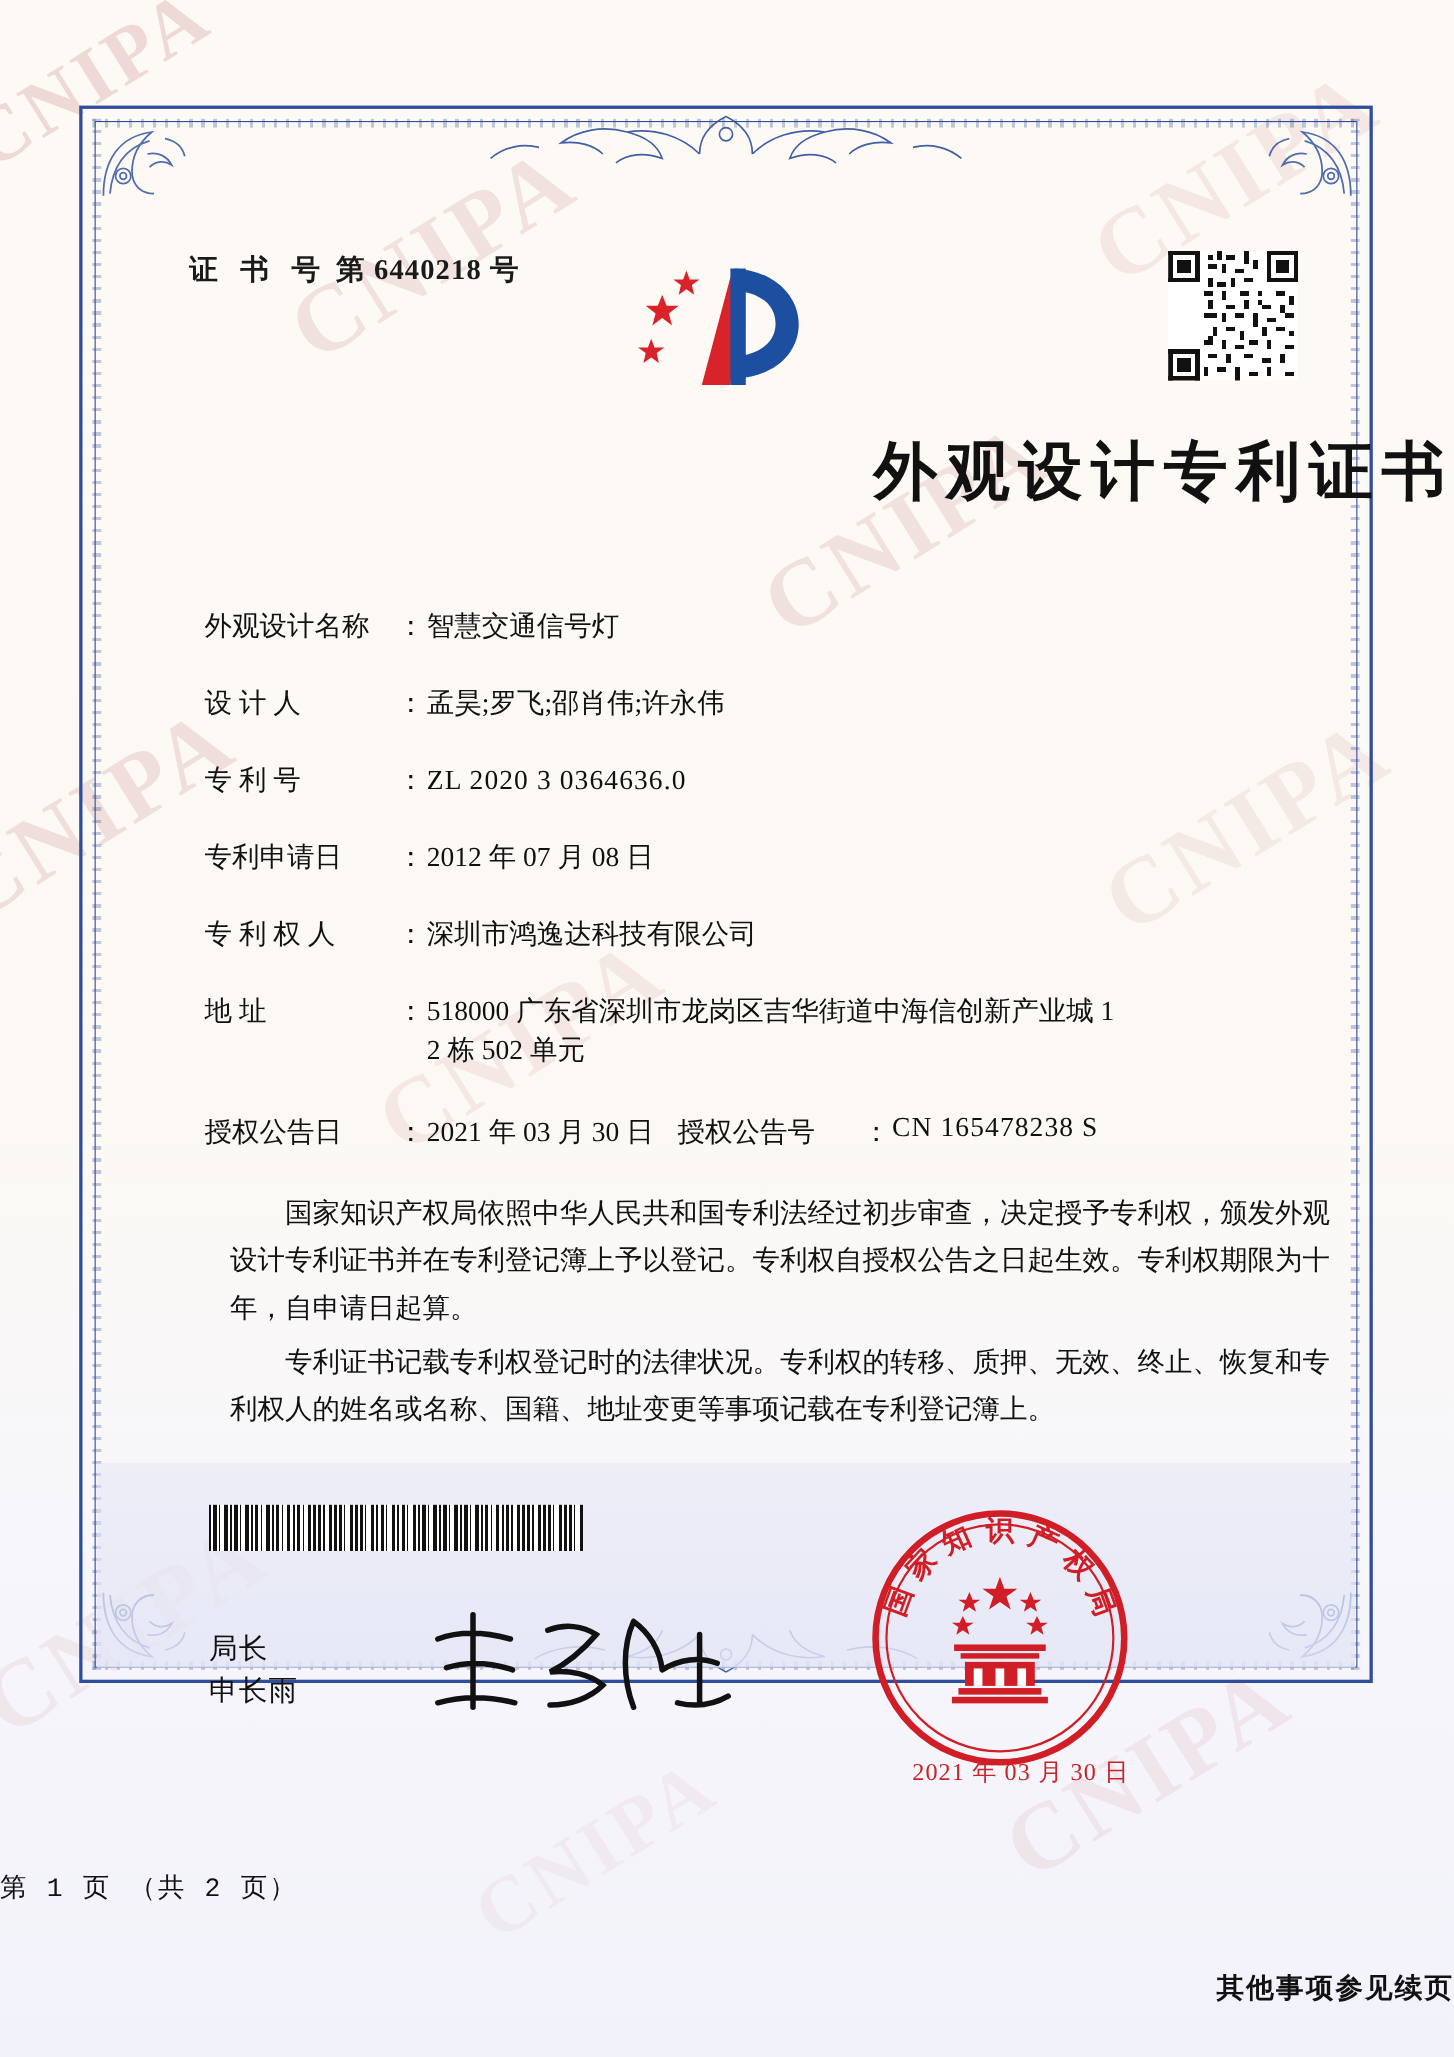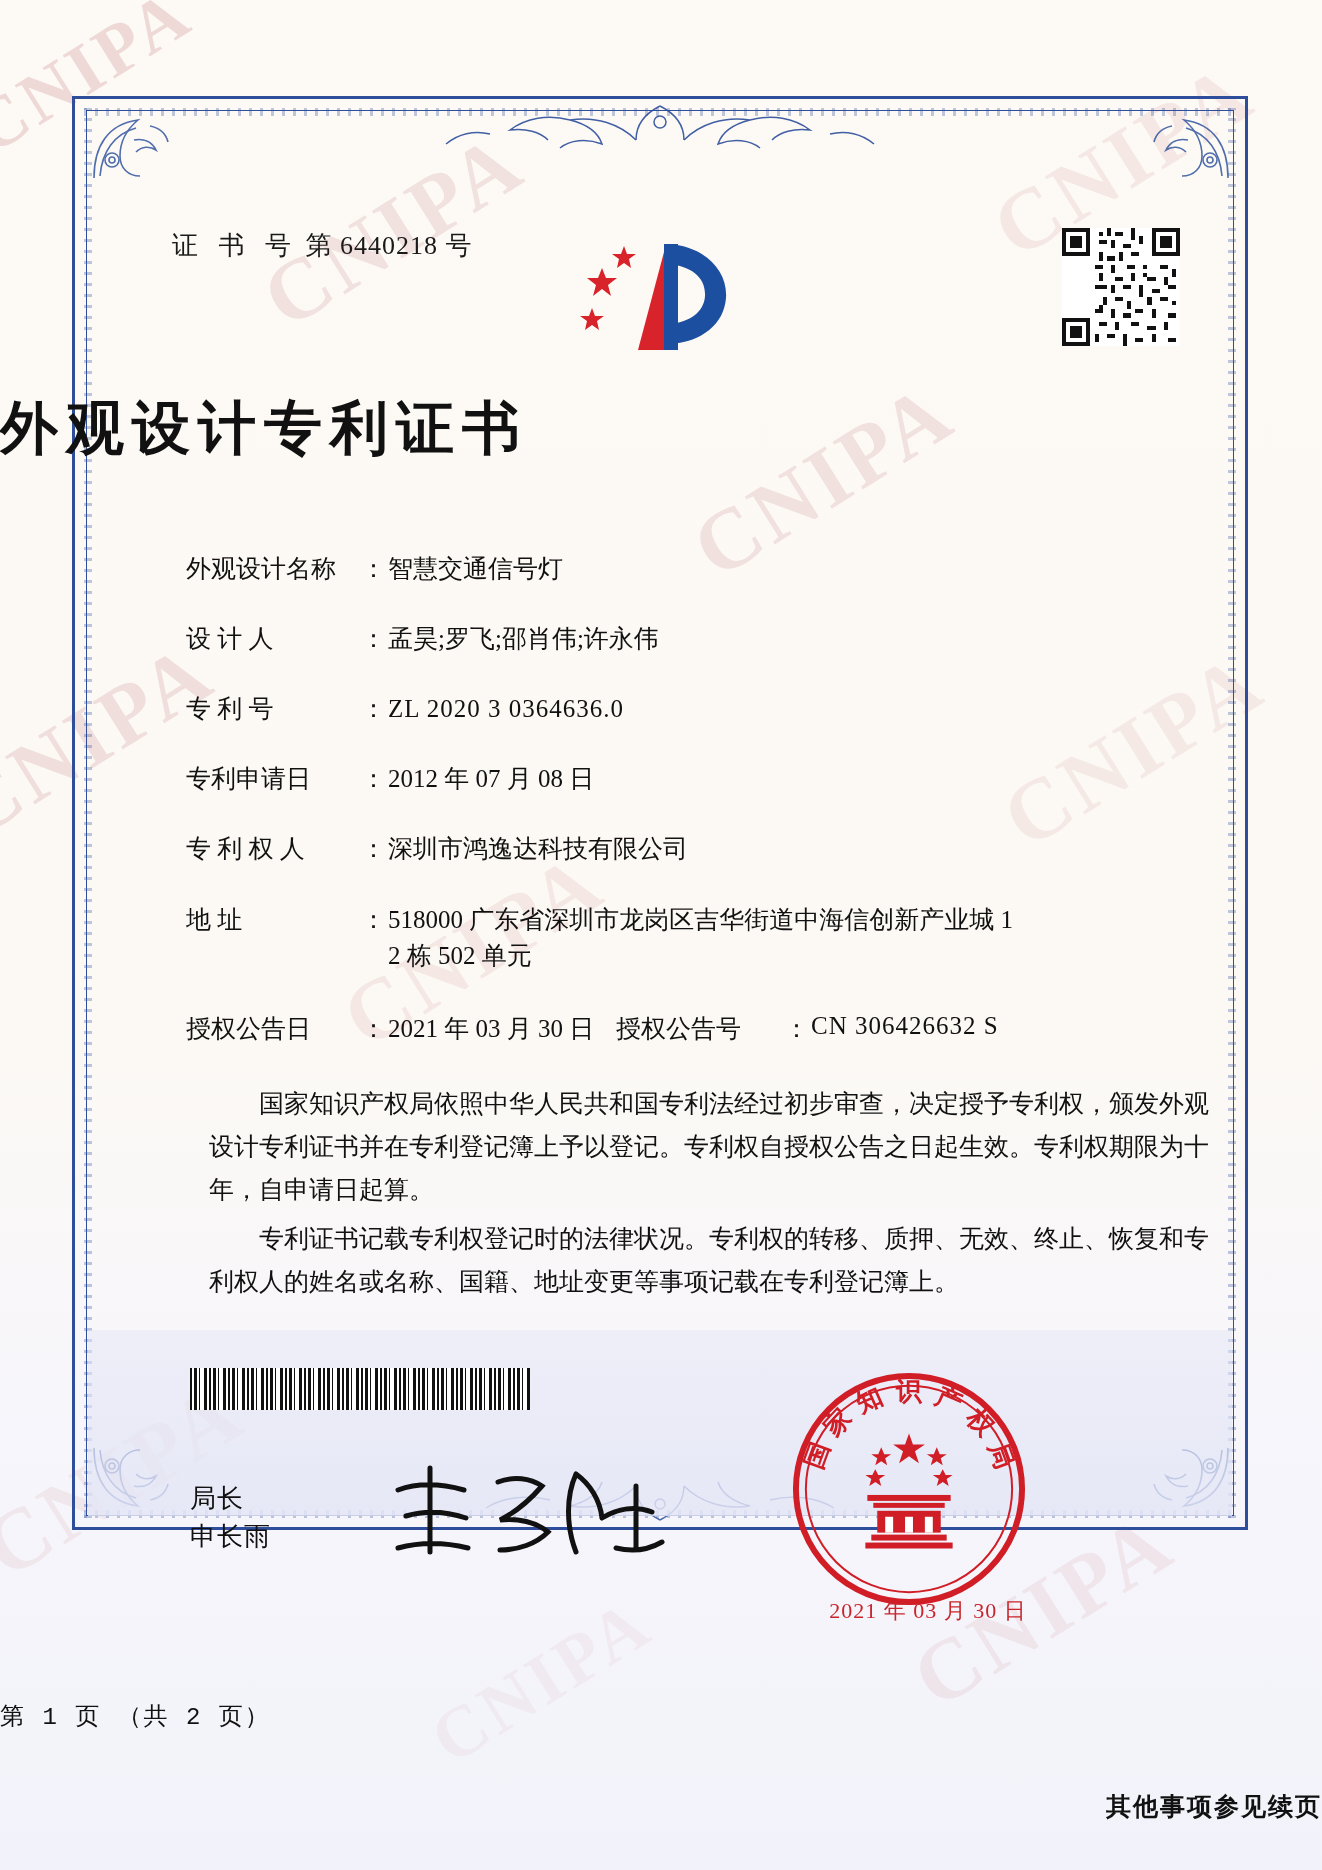--- a/index.html
+++ b/index.html
@@ -104,41 +104,42 @@
   }
   .bottom-flourish svg { width:100%; height:100%; display:block;}
 
   
   .cert-no {
     position: absolute;
     left: 172px; top: 228px;
     font-size: 26px;
     color: #1a1a1a;
     letter-spacing: 1px;
+    font-weight: bold;
   }
   .cert-no .label { letter-spacing: 7px; }
 
   .logo {
     position: absolute;
     left: 578px; top: 232px;
     width: 168px; height: 130px;
   }
   .logo svg { width: 100%; height: 100%; display:block; }
 
   .qr {
     position: absolute;
     left: 1062px; top: 228px;
     width: 118px; height: 118px;
   }
   .qr svg { width:100%; height:100%; display:block; }
 
   .main-title {
     position: absolute;
     left: 0; right: 0; top: 390px;
-    text-align: left;
+    text-align: right;
     font-size: 58px;
     font-weight: 700;
     letter-spacing: 8px;
     color: #111;
     font-family: "DejaVu Serif", "Liberation Serif", serif;
   }
 
   
   .fields {
     position: absolute;
@@ -476,21 +477,21 @@
     <div class="frow pub">
       <div class="pub-split">
         <div class="pub-left">
           <span class="fkey">授权公告日</span>
           <span class="fcolon">：</span>
           <span class="fval">2021 年 03 月 30 日</span>
         </div>
         <div class="pub-right">
           <span class="fkey">授权公告号</span>
           <span class="fcolon">：</span>
-          <span class="fval mono">CN 306426632 S</span>
+          <span class="fval mono">CN 165478238 S</span>
         </div>
       </div>
     </div>
   </div>
 
   <div class="para para1">
     <p>国家知识产权局依照中华人民共和国专利法经过初步审查，决定授予专利权，颁发外观设计专利证书并在专利登记簿上予以登记。专利权自授权公告之日起生效。专利权期限为十年，自申请日起算。</p>
     <p>专利证书记载专利权登记时的法律状况。专利权的转移、质押、无效、终止、恢复和专利权人的姓名或名称、国籍、地址变更等事项记载在专利登记簿上。</p>
   </div>
 

